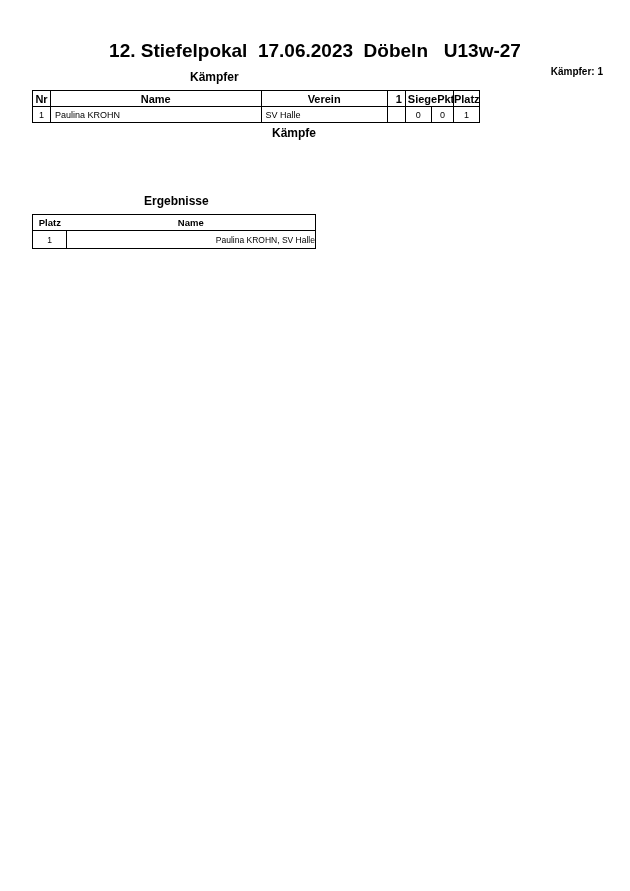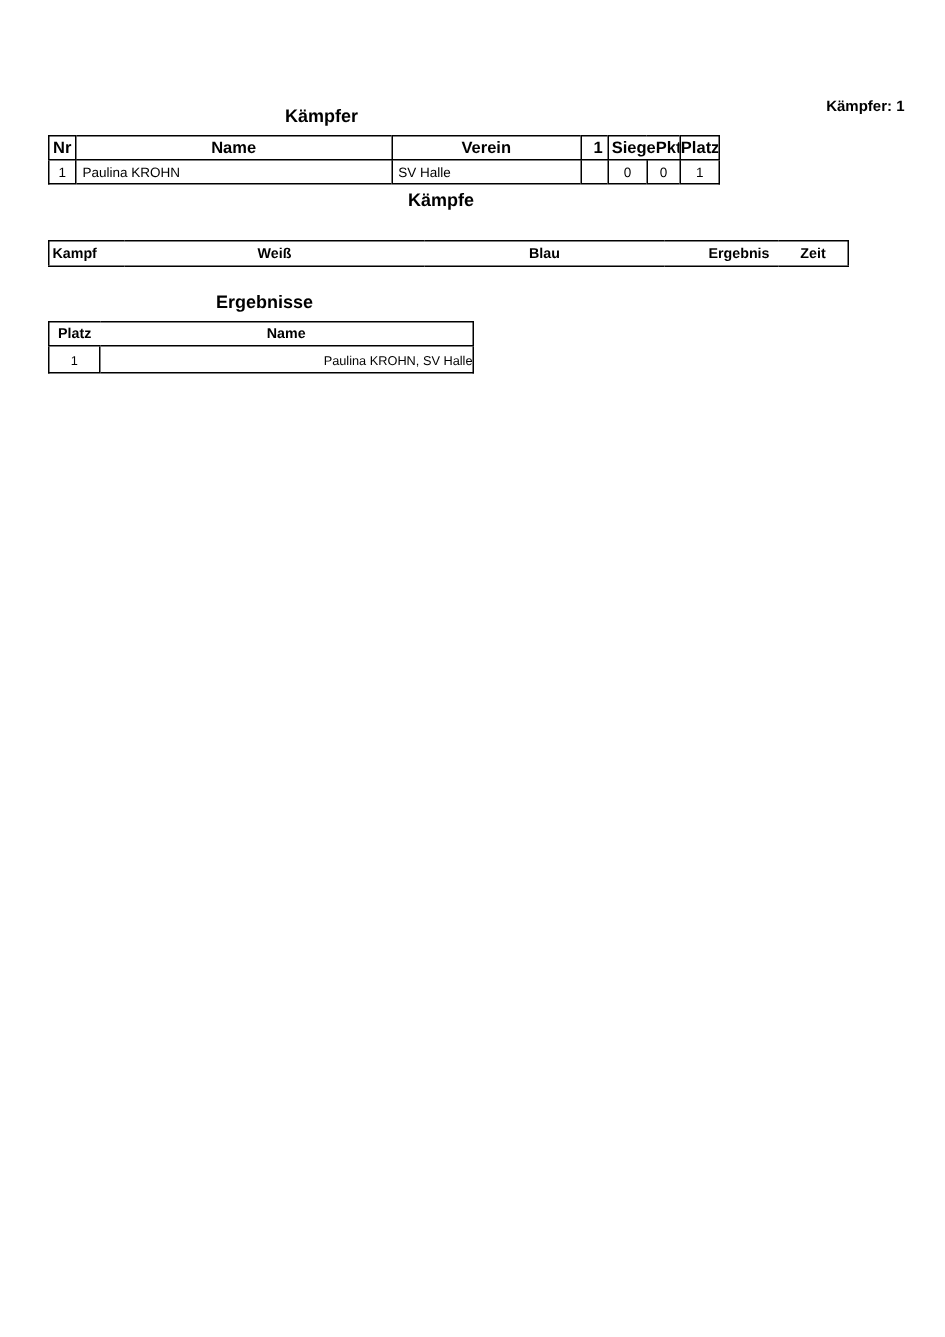--- a/index.html
+++ b/index.html
@@ -161,20 +161,21 @@
     padding-left: 4px;
   }
   .erg-col-platz { width: 34px; }
   .erg-col-name  { width: 248px; }
 </style>
 </head>
 <body>
 
 <div class="page">
 
+  <div class="title">12. Stiefelpokal  17.06.2023  Döbeln   U13w-27</div>
 
   <div class="fighter-count">Kämpfer: 1</div>
 
   <div class="section-heading" id="heading-kaempfer">Kämpfer</div>
 
   <table class="kaempfer-table">
     <colgroup>
       <col style="width:18px">
       <col style="width:210px">
       <col style="width:126px">
@@ -199,31 +200,20 @@
       <td></td>
       <td>0</td>
       <td>0</td>
       <td class="last">1</td>
     </tr>
   </tbody>
     </table>
 
   <div class="section-heading" id="heading-kaempfe">Kämpfe</div>
 
-  <table class="kaempfe-table">
-    <tbody>
-        <tr class="hdr">
-      <td class="kaempfe-col-kampf">Kampf</td>
-      <td class="kaempfe-col-weiss">Weiß</td>
-      <td class="kaempfe-col-blau">Blau</td>
-      <td class="kaempfe-col-ergebnis">Ergebnis</td>
-      <td class="kaempfe-col-zeit">Zeit</td>
-    </tr>
-  </tbody>
-    </table>
 
   <div class="section-heading" id="heading-ergebnisse">Ergebnisse</div>
 
   <table class="ergebnisse-table">
     <colgroup>
       <col class="erg-col-platz">
       <col class="erg-col-name">
     </colgroup>
     <tbody>
         <tr class="hdr">

